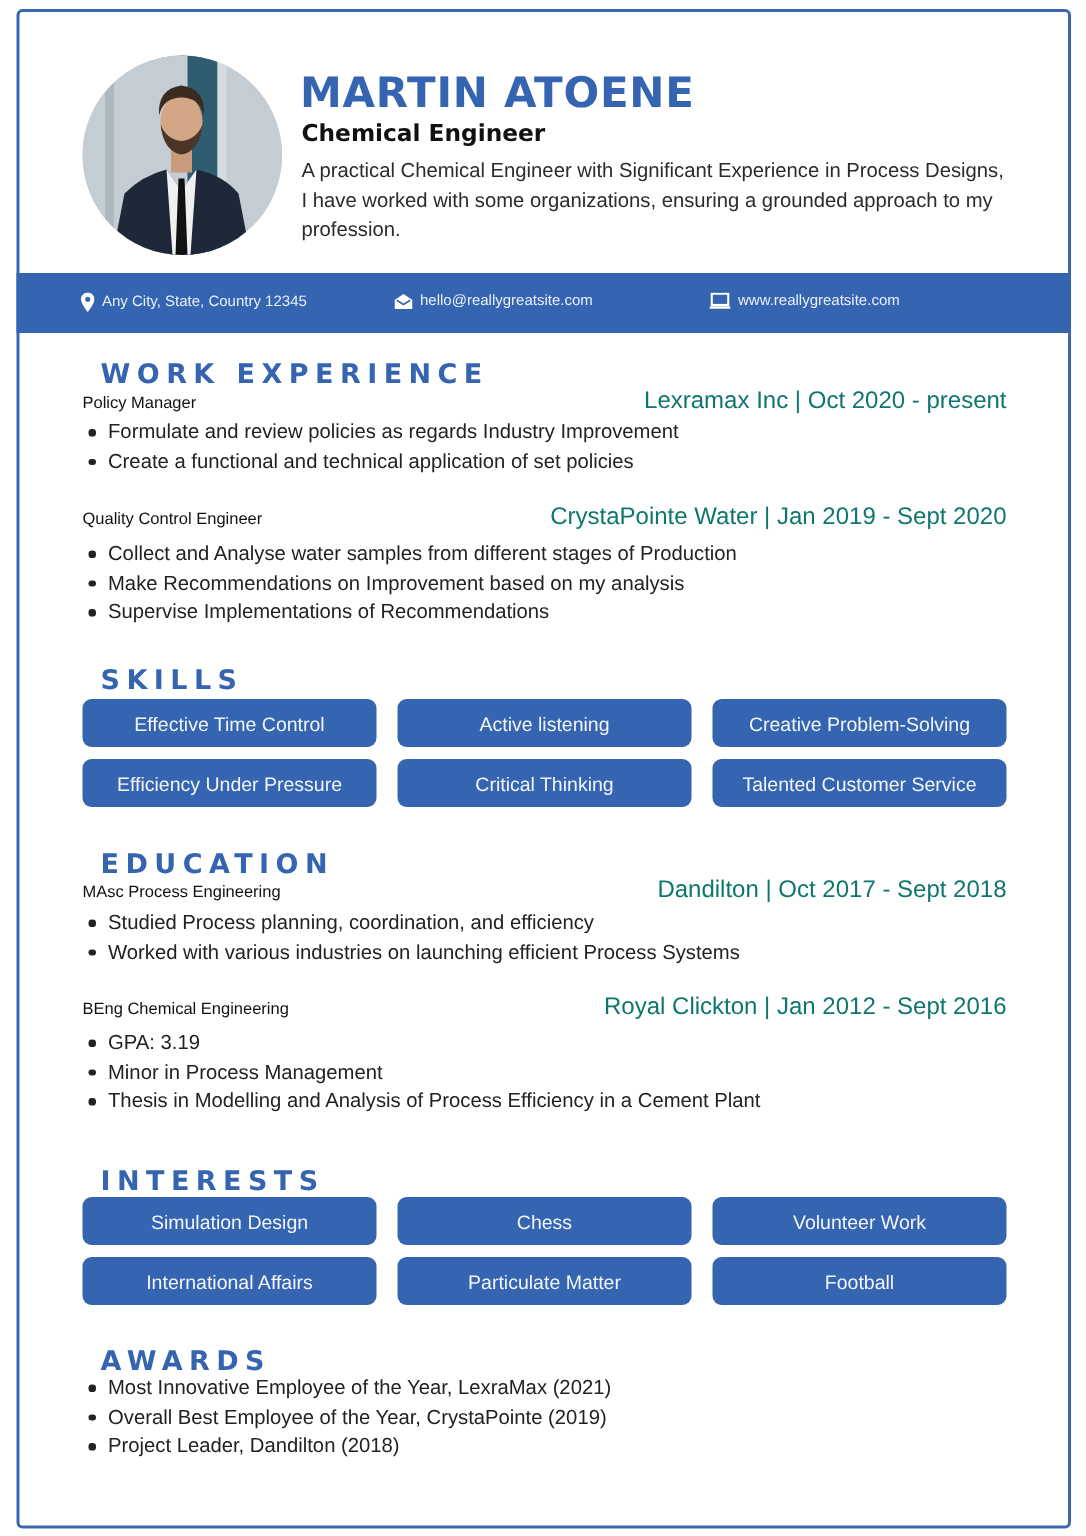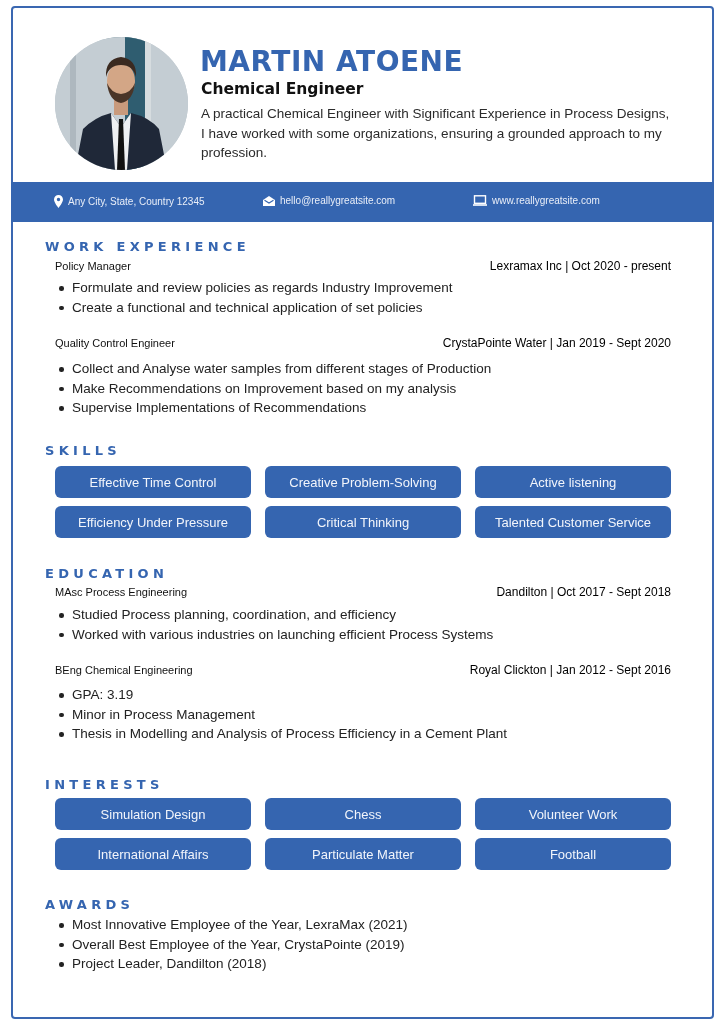--- a/index.html
+++ b/index.html
@@ -35,28 +35,28 @@
 
   .contact-bar {
     position: absolute; left: 11px; top: 182px; width: 703px; height: 40px;
     background: #3565b0; display: flex; align-items: center;
     color: #e9eef8; font-size: 10px;
   }
   .contact-item { position: absolute; display: flex; align-items: center; gap: 5px; top: 13px; }
   .contact-item svg { display: block; }
 
   .section-title {
-    position: absolute; left: 45px;
+    position: absolute; left: 67px;
     font-family: "DejaVu Sans", sans-serif; font-weight: bold;
-    font-size: 13px; letter-spacing: 4.3px; color: #3565b0;
+    font-size: 18px; letter-spacing: 4.3px; color: #3565b0;
   }
 
   .entry-head { position: absolute; left: 55px; width: 616px; display: flex; justify-content: space-between; align-items: baseline; }
   .entry-title { font-size: 11px; color: #111; font-weight: normal; }
-  .entry-meta { font-size: 12px; color: #000000; }
+  .entry-meta { font-size: 16px; color: #0f766e; }
 
   .bullets { position: absolute; left: 55px; list-style: none; }
   .bullets li { font-size: 13.5px; line-height: 19.5px; color: #222; padding-left: 17px; position: relative; }
   .bullets li::before { content: ""; position: absolute; left: 4px; top: 8px; width: 4.5px; height: 4.5px; border-radius: 50%; background: #222; }
 
   .pill-grid { position: absolute; left: 55px; width: 616px; display: grid; grid-template-columns: 196px 196px 196px; column-gap: 14px; row-gap: 8px; }
   .pill { height: 32px; background: #3565b0; border-radius: 6px; color: #f2f5fb; font-size: 13px; display: flex; align-items: center; justify-content: center; }
 </style>
 </head>
 <body>
@@ -136,22 +136,22 @@
 </div>
 <ul class="bullets" style="top:359px;">
   <li>Collect and Analyse water samples from different stages of Production</li>
   <li>Make Recommendations on Improvement based on my analysis</li>
   <li>Supervise Implementations of Recommendations</li>
 </ul>
 
 <div class="section-title" style="top:443px;">SKILLS</div>
 <div class="pill-grid" style="top:466px;">
   <div class="pill">Effective Time Control</div>
+  <div class="pill">Active listening</div>
   <div class="pill">Creative Problem-Solving</div>
-  <div class="pill">Active listening</div>
   <div class="pill">Efficiency Under Pressure</div>
   <div class="pill">Critical Thinking</div>
   <div class="pill">Talented Customer Service</div>
 </div>
 
 <div class="section-title" style="top:566px;">EDUCATION</div>
 
 <div class="entry-head" style="top:585px;">
   <span class="entry-title">MAsc Process Engineering</span>
   <span class="entry-meta">Dandilton | Oct 2017 - Sept 2018</span>

